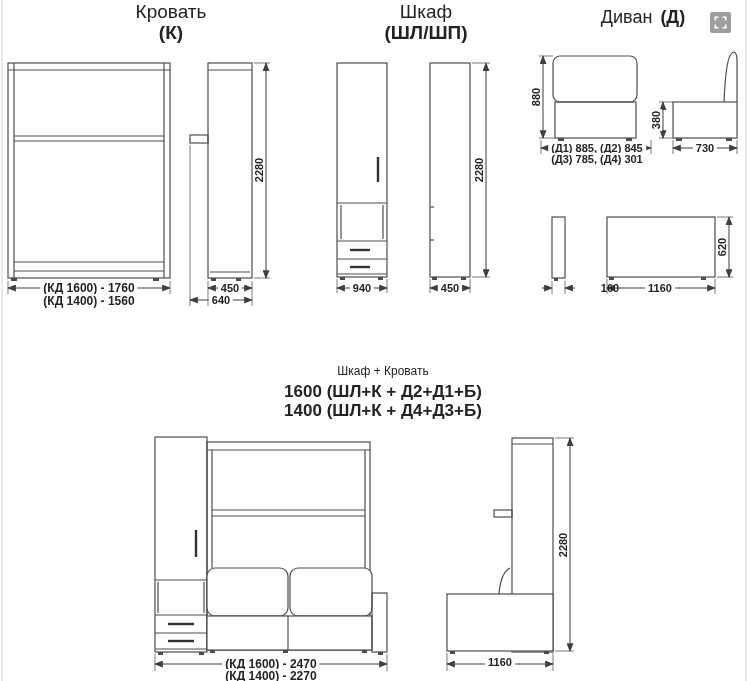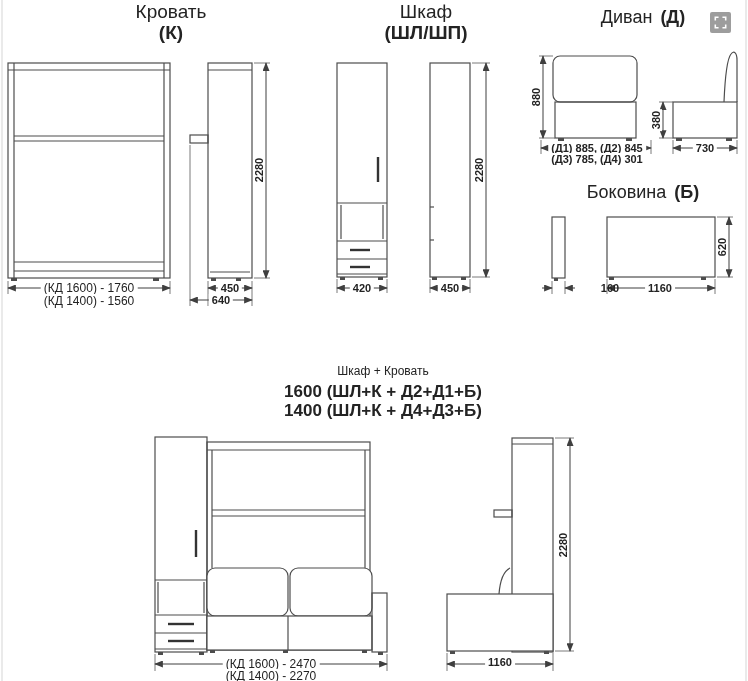--- a/index.html
+++ b/index.html
@@ -13,21 +13,21 @@
   .ext{stroke:#6b6b6b;stroke-width:0.9;}
   .dl{stroke:#3f3f3f;stroke-width:1;}
   .hdl{stroke:#333;stroke-width:2.4;}
   .ft{fill:#4d4d4d;}
   .label{position:absolute;white-space:nowrap;color:#232323;z-index:3;}
   .title{font-size:19px;transform:translateX(-50%);text-align:center;margin-left:24px;}
   .title2{font-size:18px;transform:translateX(-50%);}
   .bold{font-weight:bold;}
   .dim{font-size:11px;font-weight:bold;background:#fff;padding:0 3px;
        transform:translate(-50%,-50%);text-align:right;}
-  .dim12{font-size:12px;font-weight:normal;background:#fff;padding:0 3px;
+  .dim12{font-size:12px;font-weight:bold;background:#fff;padding:0 3px;
        transform:translate(-50%,-50%);}
   .vdim{font-size:11px;font-weight:bold;background:#fff;padding:0 2px;
        transform:translate(-50%,-50%) rotate(-90deg);}
   .nobg{background:transparent;margin-left:26px;}
   .row{display:flex;gap:8px;justify-content:space-between;}
   #fsbtn{position:absolute;left:710px;top:12px;width:21px;height:21px;border:none;
          background:#9d9d9d;border-radius:2px;cursor:pointer;padding:0;z-index:4;
          display:flex;align-items:center;justify-content:center;}
 </style>
 </head>
@@ -237,38 +237,32 @@
   <div class="label title" style="left:402px;top:1px">Шкаф</div>
   <div class="label title bold" style="left:402px;top:22px">(ШЛ/ШП)</div>
 
   <div class="label title2" style="left:643px;top:7px">
     <span class="row">
         <span>Диван</span>
         <span class="bold">(Д)</span>
       </span>
   </div>
 
-  <div class="label title2" style="left:643px;top:182px">
-    <span class="row">
-        <span>Боковина</span>
-        <span class="bold">(Б)</span>
-      </span>
-  </div>
 
   <div class="label" style="left:383px;top:364px;font-size:12px;transform:translateX(-50%)">Шкаф + Кровать</div>
   <div class="label bold" style="left:383px;top:382px;font-size:17px;transform:translateX(-50%)">1600 (ШЛ+К + Д2+Д1+Б)</div>
   <div class="label bold" style="left:383px;top:401px;font-size:17px;transform:translateX(-50%)">1400 (ШЛ+К + Д4+Д3+Б)</div>
 
   <div class="label dim12" style="left:89px;top:288px">(КД 1600) - 1760</div>
   <div class="label dim12" style="left:89px;top:301px">(КД 1400) - 1560</div>
   <div class="label vdim" style="left:259px;top:170px">2280</div>
   <div class="label dim" style="left:230px;top:288px">450</div>
   <div class="label dim" style="left:221px;top:300px">640</div>
 
-  <div class="label dim" style="left:362px;top:288px">420</div>
+  <div class="label dim" style="left:362px;top:288px">940</div>
   <div class="label vdim" style="left:479px;top:170px">2280</div>
   <div class="label dim" style="left:450px;top:288px">450</div>
 
   <div class="label vdim" style="left:536px;top:97px">880</div>
   <div class="label dim" style="left:597px;top:148px">(Д1) 885, (Д2) 845</div>
   <div class="label dim" style="left:597px;top:159px">(Д3) 785, (Д4) 301</div>
   <div class="label vdim" style="left:656px;top:120px">380</div>
   <div class="label dim" style="left:705px;top:148px">730</div>
 
   <div class="label dim nobg" style="left:584px;top:288px">160</div>

